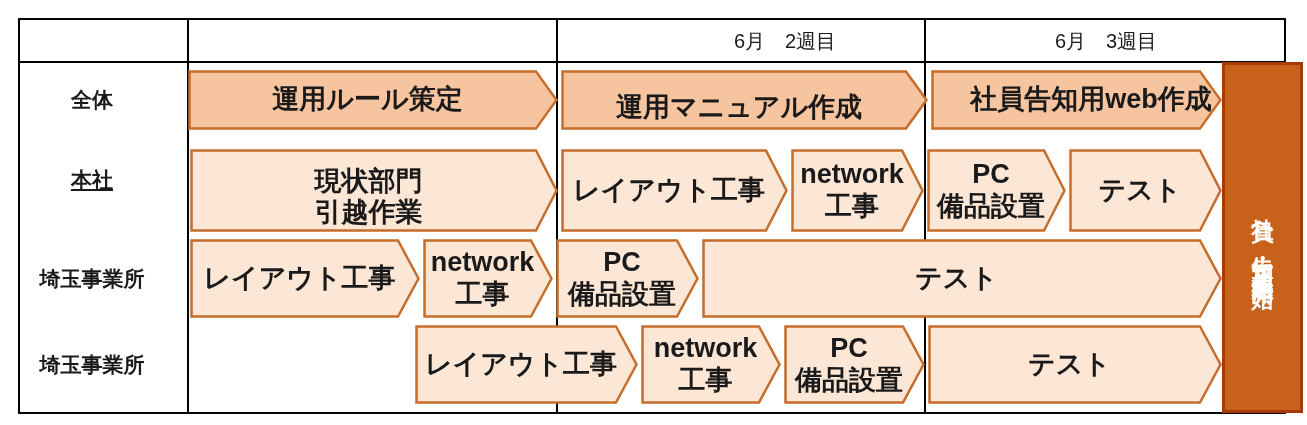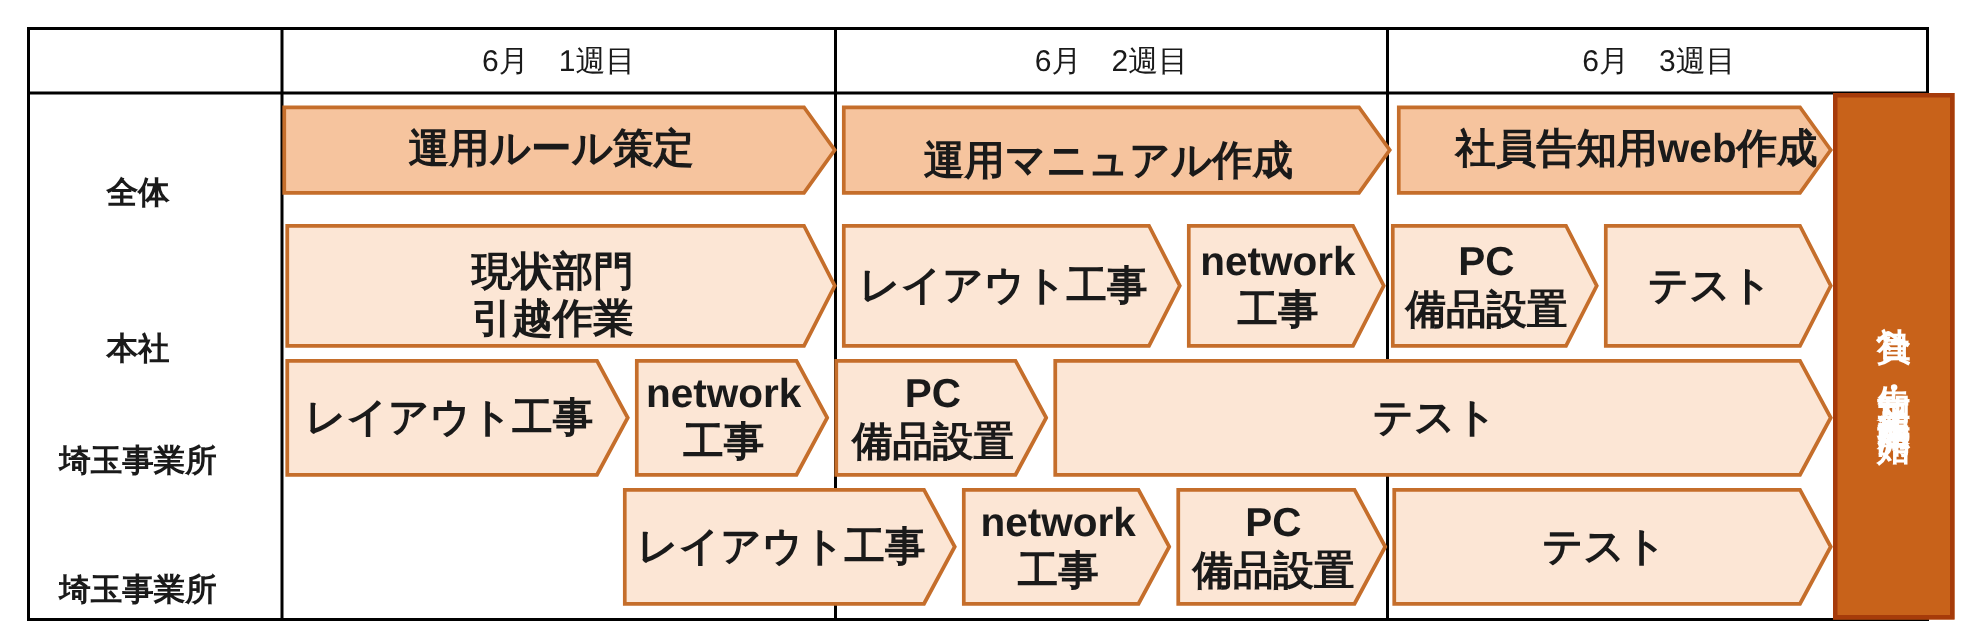--- a/index.html
+++ b/index.html
@@ -18,26 +18,26 @@
   .vline{position:absolute;top:18px;height:396px;width:2px;background:#000;z-index:1;}
   .v1{left:187px;}
   .v2{left:556px;}
   .v3{left:924px;}
   .hline{position:absolute;left:18px;top:61px;width:1268px;height:2px;background:#000;z-index:1;}
   .hcell{
     position:absolute;top:21px;height:40px;line-height:40px;
     text-align:center;font-size:20px;font-weight:400;z-index:2;
   }
   .h1{left:189px;width:367px;}
-  .h2{left:558px;width:366px;}
+  .h2{left:558px;width:366px;padding-left:44px;}
   .h3{left:926px;width:360px;}
   .row-label{
     position:absolute;left:20px;width:144px;
     transform:translateY(-50%);
-    text-align:center;font-size:21px;font-weight:700;z-index:2;margin-top:28px;
+    text-align:center;font-size:21px;font-weight:700;z-index:2;
   }
   .task-bar-svg{position:absolute;z-index:3;}
   .task-label{
     position:absolute;z-index:4;
     display:flex;align-items:center;justify-content:center;
     font-size:27px;font-weight:700;line-height:1.15;text-align:center;
     pointer-events:none;
   }
   .milestone{
     position:absolute;left:1222px;top:62px;width:81px;height:351px;
@@ -52,21 +52,20 @@
 </style>
 </head>
 <body>
 
 <div class="stage">
   <div class="frame"></div>
   <div class="vline v1"></div>
   <div class="vline v2"></div>
   <div class="vline v3"></div>
   <div class="hline"></div>
-  <div class="hcell h1">6月　1週目</div>
   <div class="hcell h2">6月　2週目</div>
   <div class="hcell h3">6月　3週目</div>
   <div id="bars-layer">
       <div class="row-label" style="top: 100px;">全体</div>
       <svg width="370" height="60" class="task-bar-svg" style="left: 188px; top: 70px;">
         <polygon points="1.5,1.5 348,1.5 368.5,30 348,58.5 1.5,58.5" fill="#F6C49E" stroke="#C56E2B" stroke-width="2.5" stroke-linejoin="miter"></polygon>
       </svg>
       <div class="task-label" style="left: 188px; top: 70px; width: 359px; height: 60px;">
         <span>運用ルール策定</span>
       </div>
@@ -75,21 +74,21 @@
       </svg>
       <div class="task-label" style="left: 561px; top: 70px; width: 356px; height: 76px;">
         <span>運用マニュアル作成</span>
       </div>
       <svg width="291" height="60" class="task-bar-svg" style="left: 931px; top: 70px;">
         <polygon points="1.5,1.5 269,1.5 289.5,30 269,58.5 1.5,58.5" fill="#F6C49E" stroke="#C56E2B" stroke-width="2.5" stroke-linejoin="miter"></polygon>
       </svg>
       <div class="task-label" style="left: 931px; top: 70px; width: 280px; height: 60px; margin-left: 20px;">
         <span>社員告知用web作成</span>
       </div>
-      <div class="row-label" style="top: 204px;">本社</div>
+      <div class="row-label" style="top: 180px; text-decoration: underline;">本社</div>
       <svg width="368" height="83" class="task-bar-svg" style="left: 190px; top: 149px;">
         <polygon points="1.5,1.5 346,1.5 366.5,41.5 346,81.5 1.5,81.5" fill="#FCE6D5" stroke="#C56E2B" stroke-width="2.5" stroke-linejoin="miter"></polygon>
       </svg>
       <div class="task-label" style="left: 190px; top: 149px; width: 357px; height: 96px;">
         <span>現状部門<br>引越作業</span>
       </div>
       <svg width="227" height="83" class="task-bar-svg" style="left: 561px; top: 149px;">
         <polygon points="1.5,1.5 205,1.5 225.5,41.5 205,81.5 1.5,81.5" fill="#FCE6D5" stroke="#C56E2B" stroke-width="2.5" stroke-linejoin="miter"></polygon>
       </svg>
       <div class="task-label" style="left: 561px; top: 149px; width: 216px; height: 83px;">

